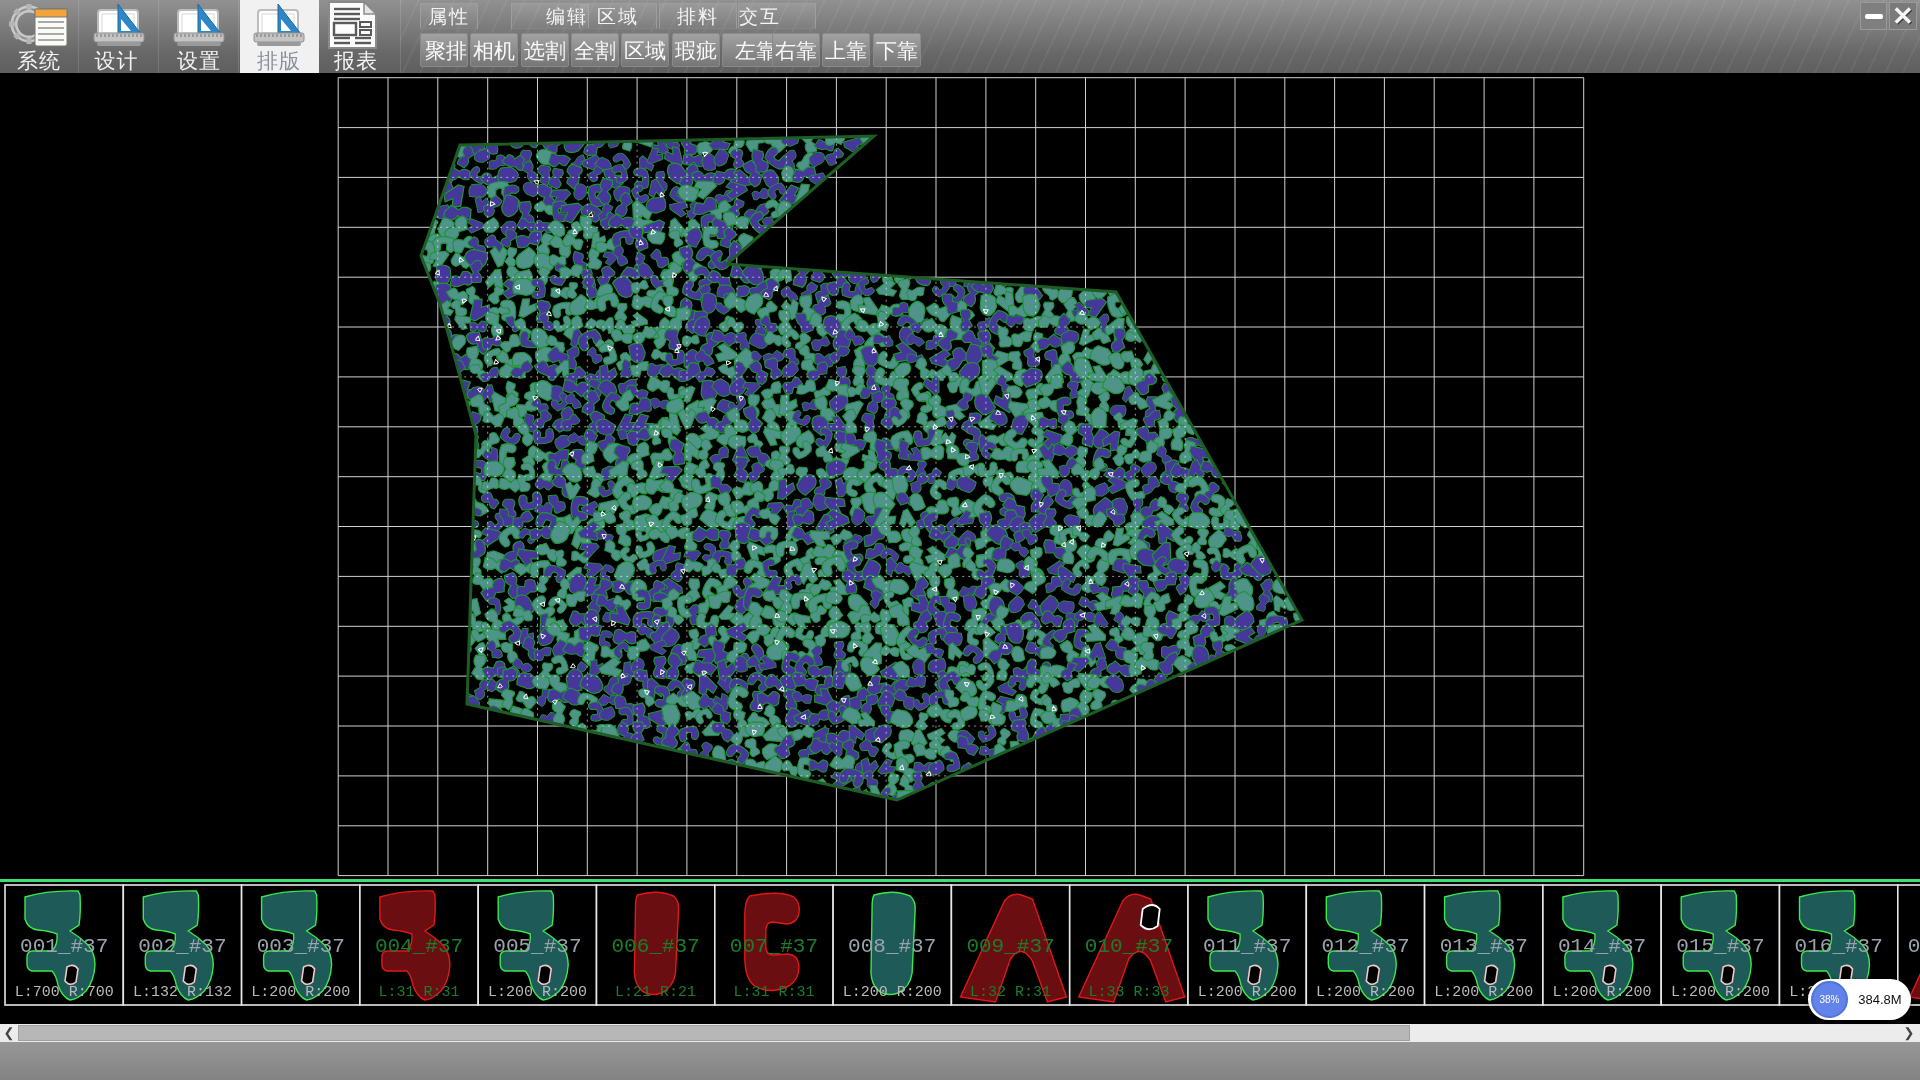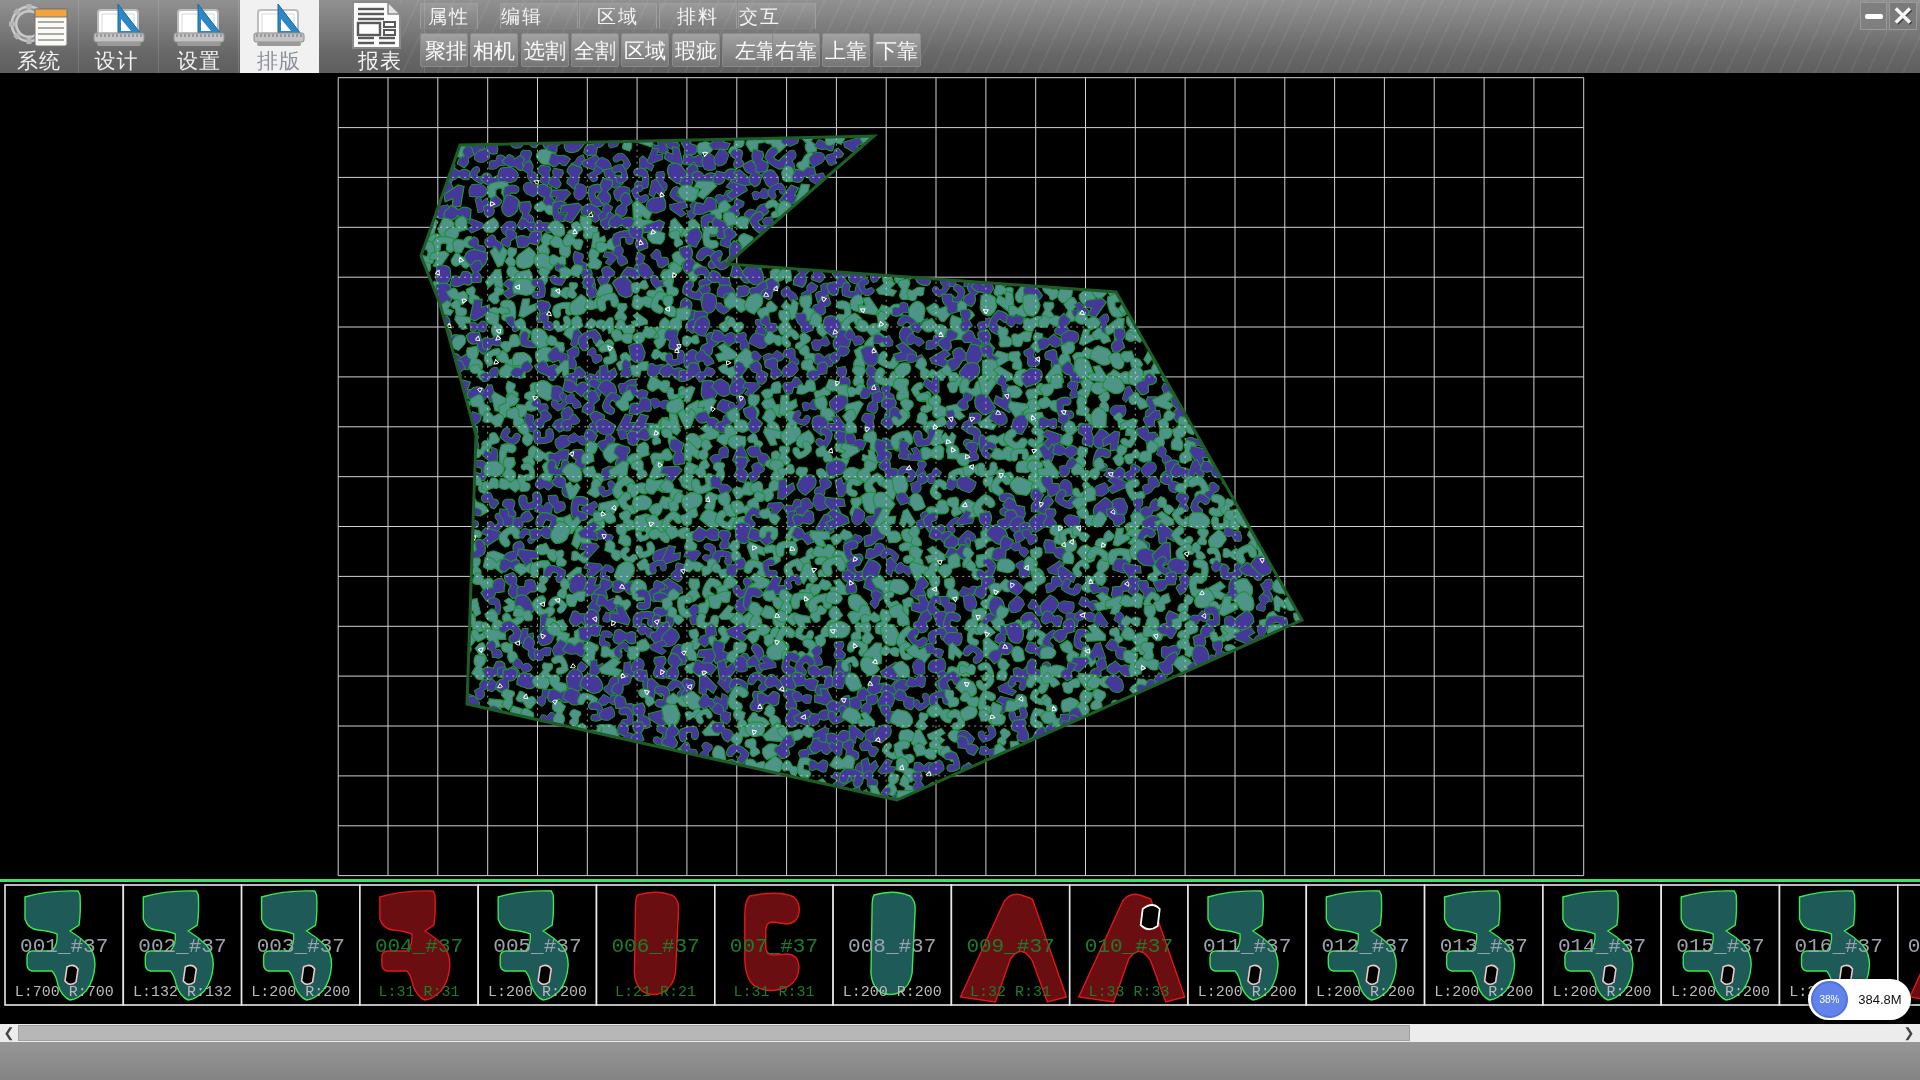--- a/index.html
+++ b/index.html
@@ -102,41 +102,41 @@
           <line x1="35" y1="33" x2="35" y2="36"></line>
           <line x1="39" y1="33" x2="39" y2="36"></line>
           <line x1="43" y1="33" x2="43" y2="36"></line>
           <line x1="47" y1="33" x2="47" y2="36"></line>
           <line x1="51" y1="33" x2="51" y2="36"></line>
         </g>
 <rect x="7" y="41" width="44" height="4" rx="2" fill="#9a9a9a"></rect>
 </svg>
       <div style="position:absolute;left:0;right:0;top:47px;text-align:center;font-size:21px;color:#8a8f9c;letter-spacing:1px">排版</div>
     </div>
-<div style="position:absolute;left:336px;top:0;width:89px;height:73px;border-right:1px solid rgba(255,255,255,0.13)">
+<div style="position:absolute;left:312px;top:0;width:89px;height:73px;border-right:1px solid rgba(255,255,255,0.13)">
 <svg width="60" height="50" style="position:absolute;left:12px;top:0px">
 <path d="M5,2 L40,2 L52,14 L52,48 L5,48 Z" fill="#fcfcfc" stroke="#8a8a8a" stroke-width="2"></path>
 <path d="M40,2 L40,14 L52,14 Z" fill="#e4e4e4" stroke="#8a8a8a" stroke-width="1.5"></path>
 <g stroke="#5a5a5a" stroke-width="2.4">
 <line x1="10" y1="9" x2="36" y2="9"></line>
           <line x1="10" y1="14" x2="36" y2="14"></line>
           <line x1="10" y1="19" x2="36" y2="19"></line>
 <line x1="10" y1="38" x2="26" y2="38"></line>
           <line x1="10" y1="43" x2="26" y2="43"></line>
 <line x1="31" y1="38" x2="47" y2="38"></line>
           <line x1="31" y1="43" x2="47" y2="43"></line>
         </g>
 <rect x="10" y="23" width="22" height="12" fill="none" stroke="#5a5a5a" stroke-width="2.4"></rect>
 <rect x="36" y="22" width="11" height="5" fill="none" stroke="#5a5a5a" stroke-width="2"></rect>
 <rect x="36" y="30" width="11" height="5" fill="none" stroke="#5a5a5a" stroke-width="2"></rect>
 </svg>
       <div style="position:absolute;left:0;right:0;top:47px;text-align:center;font-size:21px;color:#f2f2f2;letter-spacing:1px">报表</div>
     </div>
 <div style="position:absolute;left:420px;top:3px;width:58px;height:26px;border:1px solid #9e9e9e;border-bottom-color:#848484;background:linear-gradient(rgba(255,255,255,0.10),rgba(255,255,255,0.02));color:#f4f4f4;font-size:19px;text-align:center;line-height:26px;letter-spacing:2px">属性</div>
-    <div style="position:absolute;left:500px;top:3px;width:78px;height:26px;border:1px solid #9e9e9e;border-bottom-color:#848484;background:linear-gradient(rgba(255,255,255,0.10),rgba(255,255,255,0.02));color:#f4f4f4;font-size:19px;text-align:left;line-height:26px;letter-spacing:2px">编辑</div>
+    <div style="position:absolute;left:511px;top:3px;width:78px;height:26px;border:1px solid #9e9e9e;border-bottom-color:#848484;background:linear-gradient(rgba(255,255,255,0.10),rgba(255,255,255,0.02));color:#f4f4f4;font-size:19px;text-align:right;line-height:26px;letter-spacing:2px">编辑</div>
     <div style="position:absolute;left:579px;top:3px;width:78px;height:26px;border:1px solid #9e9e9e;border-bottom-color:#848484;background:linear-gradient(rgba(255,255,255,0.10),rgba(255,255,255,0.02));color:#f4f4f4;font-size:19px;text-align:center;line-height:26px;letter-spacing:2px">区域</div>
     <div style="position:absolute;left:659px;top:3px;width:78px;height:26px;border:1px solid #9e9e9e;border-bottom-color:#848484;background:linear-gradient(rgba(255,255,255,0.10),rgba(255,255,255,0.02));color:#f4f4f4;font-size:19px;text-align:center;line-height:26px;letter-spacing:2px">排料</div>
     <div style="position:absolute;left:738px;top:3px;width:78px;height:26px;border:1px solid #9e9e9e;border-bottom-color:#848484;background:linear-gradient(rgba(255,255,255,0.10),rgba(255,255,255,0.02));color:#f4f4f4;font-size:19px;text-align:left;line-height:26px;letter-spacing:2px">交互</div>
     <div style="position:absolute;left:420px;top:33px;width:48px;height:34px;background:linear-gradient(#a2a2a2,#767676);border:1px solid #8a8a8a;border-radius:2px;color:#fafafa;font-size:21px;text-align:right;line-height:33px">聚排</div>
     <div style="position:absolute;left:470px;top:33px;width:48px;height:34px;background:linear-gradient(#a2a2a2,#767676);border:1px solid #8a8a8a;border-radius:2px;color:#fafafa;font-size:21px;text-align:center;line-height:33px">相机</div>
     <div style="position:absolute;left:521px;top:33px;width:48px;height:34px;background:linear-gradient(#a2a2a2,#767676);border:1px solid #8a8a8a;border-radius:2px;color:#fafafa;font-size:21px;text-align:center;line-height:33px">选割</div>
     <div style="position:absolute;left:571px;top:33px;width:48px;height:34px;background:linear-gradient(#a2a2a2,#767676);border:1px solid #8a8a8a;border-radius:2px;color:#fafafa;font-size:21px;text-align:center;line-height:33px">全割</div>
     <div style="position:absolute;left:621px;top:33px;width:48px;height:34px;background:linear-gradient(#a2a2a2,#767676);border:1px solid #8a8a8a;border-radius:2px;color:#fafafa;font-size:21px;text-align:center;line-height:33px">区域</div>
     <div style="position:absolute;left:672px;top:33px;width:48px;height:34px;background:linear-gradient(#a2a2a2,#767676);border:1px solid #8a8a8a;border-radius:2px;color:#fafafa;font-size:21px;text-align:center;line-height:33px">瑕疵</div>
     <div style="position:absolute;left:722px;top:33px;width:68px;height:34px;background:linear-gradient(#a2a2a2,#767676);border:1px solid #8a8a8a;border-radius:2px;color:#fafafa;font-size:21px;text-align:center;line-height:33px">左靠</div>

